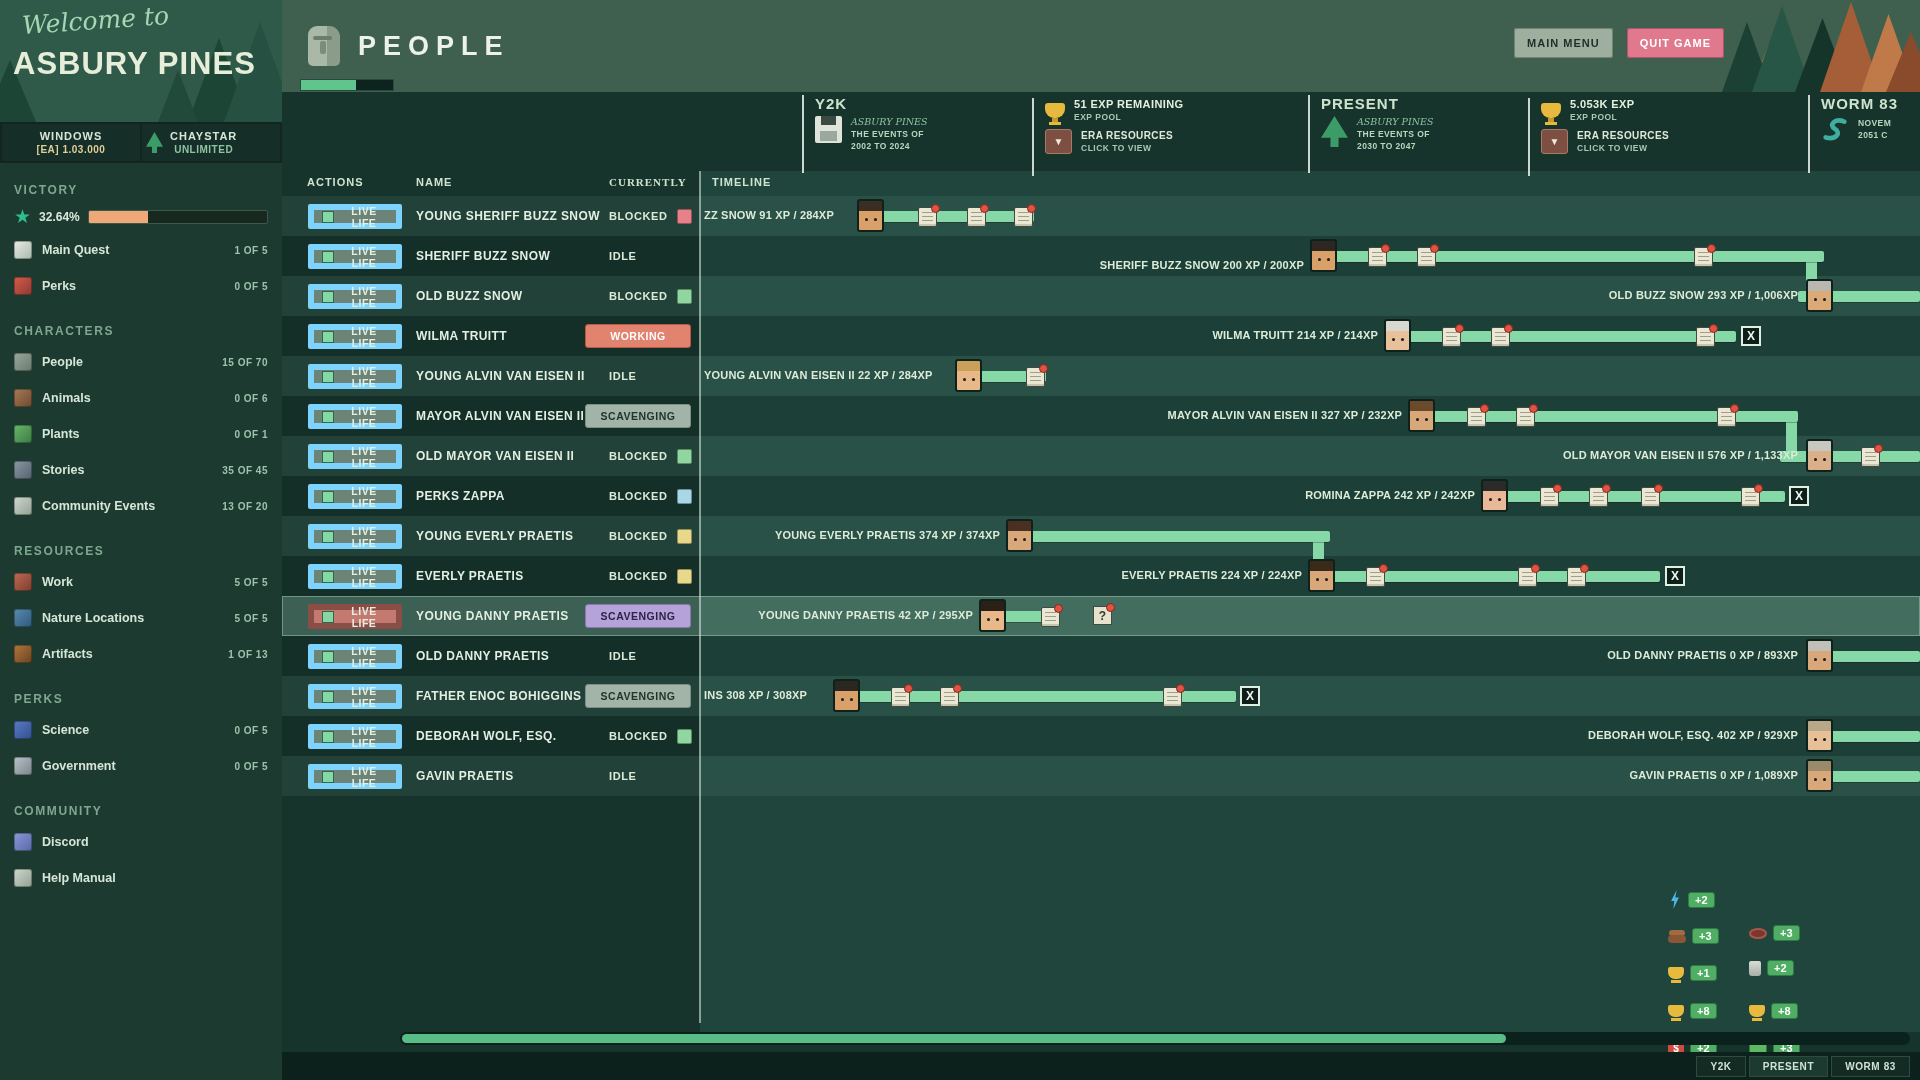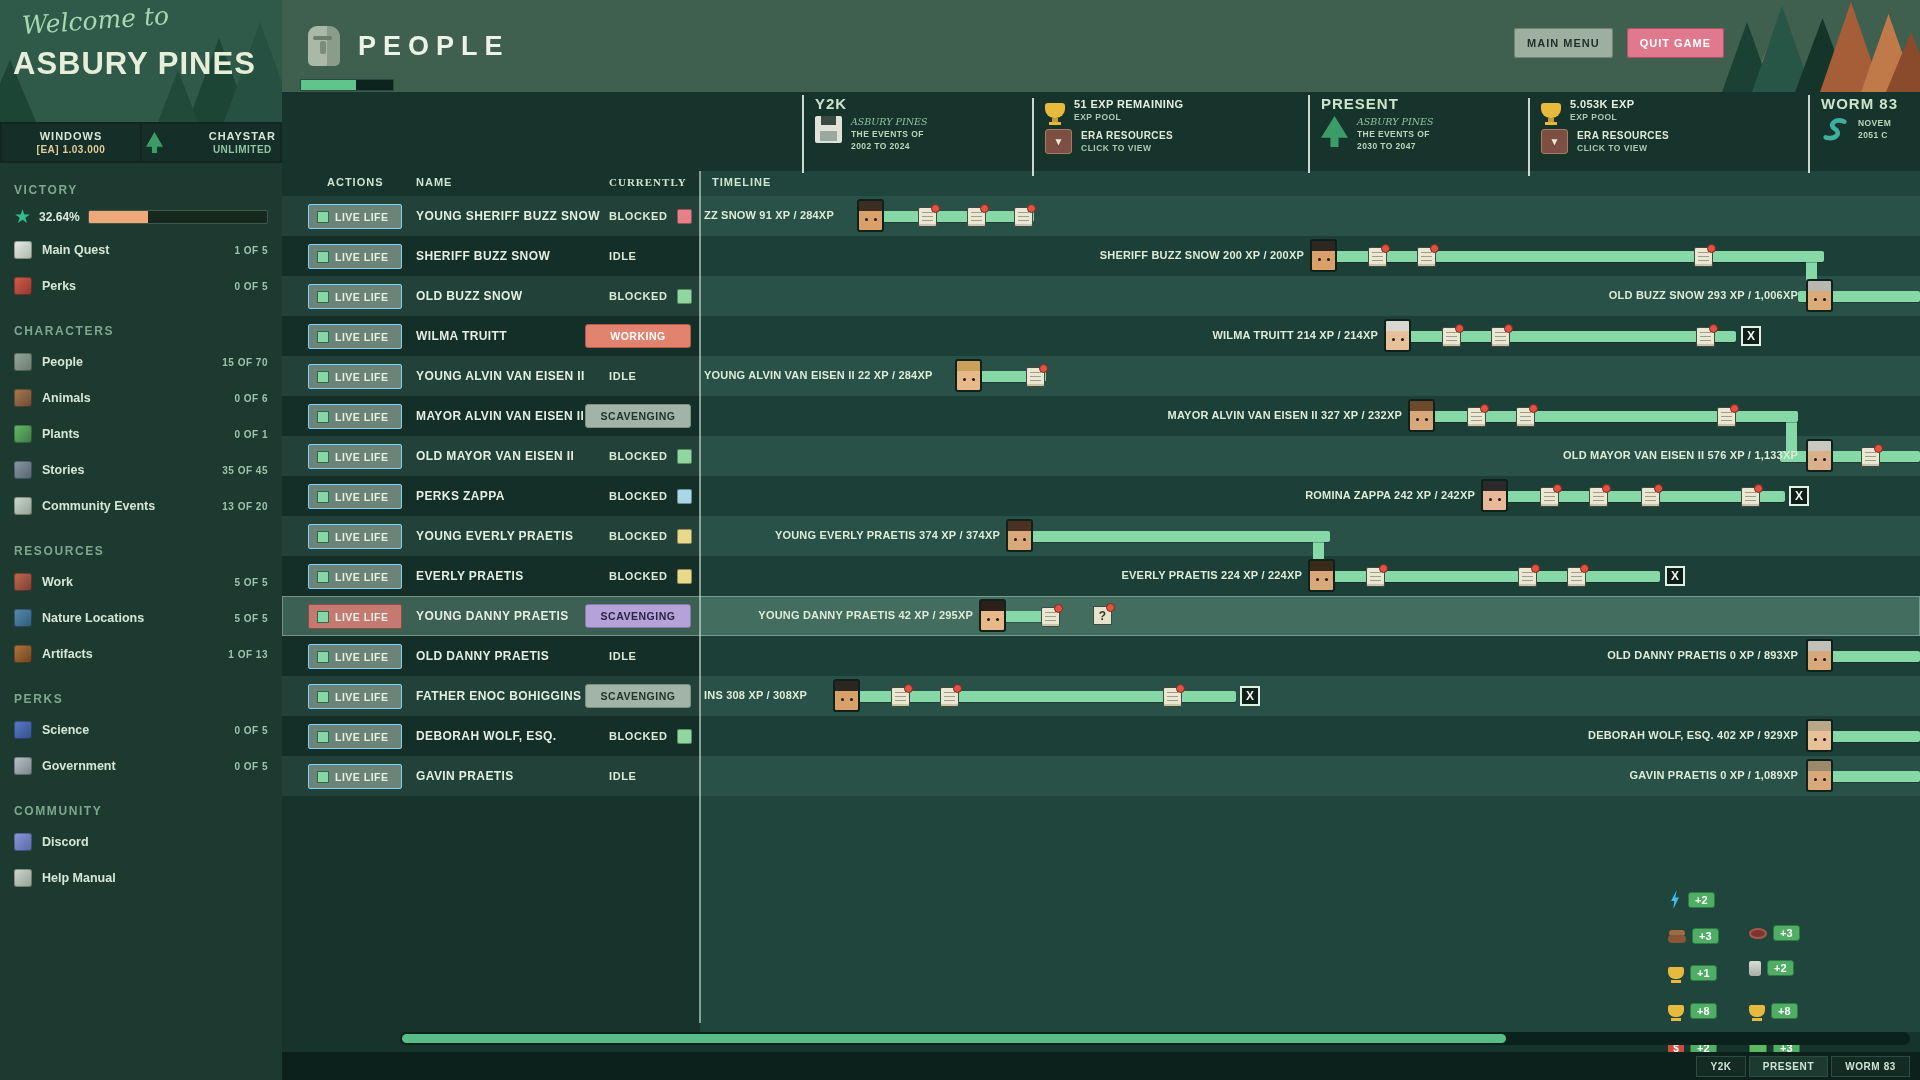--- a/index.html
+++ b/index.html
@@ -15,21 +15,21 @@
   .lt3{left:-16px;width:52px;height:62px;background:#1d4536;}
   .lt4{left:158px;width:40px;height:52px;background:#224a3a;}
   .logo-script{position:absolute;left:22px;top:6px;font-family:"DejaVu Serif",serif;font-style:italic;
                font-size:25px;color:#a5d8b2;transform:rotate(-4deg);}
   .logo-name{position:absolute;left:13px;top:46px;font-size:31px;font-weight:bold;color:#e6edd9;letter-spacing:1px;}
   .badges{display:flex;gap:2px;padding:2px;background:#12261f;}
   .badge{flex:1;background:#152e27;padding:6px 4px;text-align:center;}
   .badge-l1{font-size:11px;font-weight:bold;color:#d8e6da;letter-spacing:1px;}
   .badge-l2{font-size:10px;font-weight:bold;color:#e0cf9a;margin-top:2px;letter-spacing:0.5px;}
   .badge-r2{color:#8fc3a4;}
-  .badge-right{display:flex;align-items:center;justify-content:space-between;gap:7px;}
+  .badge-right{display:flex;align-items:center;justify-content:flex-start;gap:7px;}
   .ic-tree-sm{width:17px;height:21px;background:#3c9c68;
       clip-path:polygon(50% 0,100% 70%,65% 70%,65% 100%,35% 100%,35% 70%,0 70%);}
   .side-title{margin:20px 14px 6px;font-size:12px;letter-spacing:1.6px;color:#7da78f;font-weight:bold;}
   .victory-row{display:flex;align-items:center;gap:8px;padding:4px 14px 6px;}
   .star{color:#2fbe8f;font-size:19px;line-height:19px;}
   .victory-pct{font-size:12px;font-weight:bold;color:#dce9dc;}
   .victory-bar{flex:1;height:12px;background:#17291f;border:1px solid #3c584c;border-radius:2px;overflow:hidden;}
   .victory-fill{height:100%;background:#efa877;}
   .side-item{display:flex;align-items:center;gap:10px;padding:9px 14px;cursor:pointer;}
   .side-icon{width:18px;height:18px;border-radius:3px;flex:0 0 18px;box-shadow:inset 0 0 0 1px rgba(0,0,0,0.3);}
@@ -91,21 +91,21 @@
 
   
   .thead{position:absolute;top:176px;font-size:11px;font-weight:bold;letter-spacing:1px;color:#cfe3cf;z-index:4;}
 
   
   #rows{position:absolute;left:282px;top:196px;width:1638px;height:600px;z-index:2;}
   .trow{position:absolute;left:0;width:100%;height:40px;}
   .odd{background:rgba(150,200,175,0.10);}
   .even{background:rgba(0,0,0,0.07);}
   .sel{background:rgba(160,215,185,0.28);outline:1px solid rgba(220,240,225,0.35);outline-offset:-1px;}
-  .live-btn{position:absolute;left:26px;top:8px;width:94px;height:25px;background:#6b8477;border:1px solid #7dd3fc;
+  .live-btn{position:absolute;left:26px;top:8px;width:94px;height:25px;background:#6b8477;border:6px solid #7dd3fc;
             border-radius:2px;color:#e6efe4;font-size:10.5px;font-weight:bold;letter-spacing:0.5px;
             display:flex;align-items:center;gap:6px;padding:0 8px;cursor:pointer;font-family:inherit;box-sizing:border-box;}
   .live-sel{background:#c47a70;border-color:#8a4e46;}
   .live-sq{width:10px;height:10px;background:#85d8a5;border:1px solid #2e6a48;flex:0 0 10px;}
   .trow-name{position:absolute;left:134px;top:0;line-height:40px;font-size:12px;font-weight:bold;
              color:#e2efe2;letter-spacing:0.4px;white-space:nowrap;}
   .status-wrap{position:absolute;left:327px;top:0;height:40px;display:flex;align-items:center;gap:9px;
                font-size:11px;font-weight:bold;color:#dcead9;letter-spacing:0.6px;}
   .status-sq{width:13px;height:13px;border-radius:2px;border:1px solid rgba(0,0,0,0.35);}
   .status-btn{position:absolute;left:303px;top:8px;width:106px;height:24px;border-radius:3px;font-weight:bold;
@@ -362,21 +362,21 @@
       <svg width="28" height="28" viewBox="0 0 30 30">
         <path d="M25 6 C14 2 8 10 15 14 C22 18 16 26 5 23" fill="none" stroke="#3fae9e" stroke-width="5" stroke-linecap="round"></path>
       </svg>
       <div>
         <div class="era-sm">NOVEM</div>
         <div class="era-sm">2051 C</div>
       </div>
     </div>
   </div>
 
-  <span class="thead" style="left:327px;">ACTIONS</span>
+  <span class="thead" style="left:307px;">ACTIONS</span>
   <span class="thead" style="left:416px;">NAME</span>
   <span class="thead" style="left:609px;font-family:Liberation Serif, serif;">CURRENTLY</span>
   <span class="thead" style="left:712px;">TIMELINE</span>
 
   <div id="rows">
       <div class="trow odd" style="top: 0px;">
         <button class="live-btn">
           <div class="live-sq"></div>
           <span>LIVE LIFE</span>
         </button>
@@ -535,21 +535,21 @@
       </div>
       <div class="tl-label" style="top: 209px; left: 704px;">ZZ SNOW 91 XP / 284XP</div>
       <div class="tl-conn" style="left: 1806px; top: 251px;"></div>
       <div class="tl-bar" style="left: 1322px; width: 502px; top: 251px;"></div>
       <div class="tl-note" style="left: 1368px; top: 247px;"></div>
       <div class="tl-note" style="left: 1417px; top: 247px;"></div>
       <div class="tl-note" style="left: 1694px; top: 247px;"></div>
       <div class="tl-portrait" style="left: 1310px; top: 239px; background: linear-gradient(rgb(46, 38, 32) 0px, rgb(46, 38, 32) 36%, rgb(217, 160, 106) 36%);">
         <div class="tl-eyes"></div>
       </div>
-      <div class="tl-label" style="top: 249px; right: 616px; margin-left: 24px;">SHERIFF BUZZ SNOW 200 XP / 200XP</div>
+      <div class="tl-label" style="top: 259px; right: 616px; margin-left: 24px;">SHERIFF BUZZ SNOW 200 XP / 200XP</div>
       <div class="tl-bar" style="left: 1798px; width: 122px; top: 291px;"></div>
       <div class="tl-portrait" style="left: 1806px; top: 279px; background: linear-gradient(rgb(184, 184, 176) 0px, rgb(184, 184, 176) 36%, rgb(220, 170, 118) 36%);">
         <div class="tl-eyes"></div>
       </div>
       <div class="tl-label" style="top: 289px; right: 122px;">OLD BUZZ SNOW 293 XP / 1,006XP</div>
       <div class="tl-bar" style="left: 1396px; width: 340px; top: 331px;"></div>
       <div class="tl-note" style="left: 1442px; top: 327px;"></div>
       <div class="tl-note" style="left: 1491px; top: 327px;"></div>
       <div class="tl-note" style="left: 1696px; top: 327px;"></div>
       <div class="tl-x" style="left: 1741px; top: 326px;">X</div>

